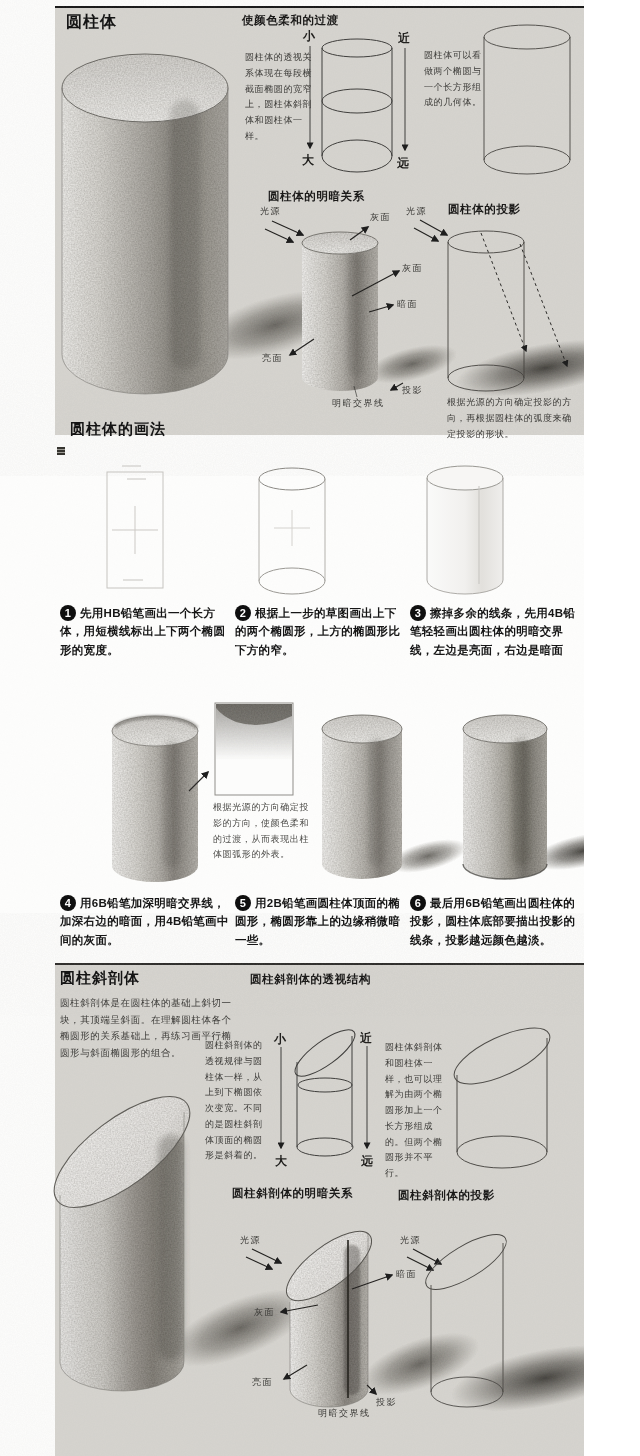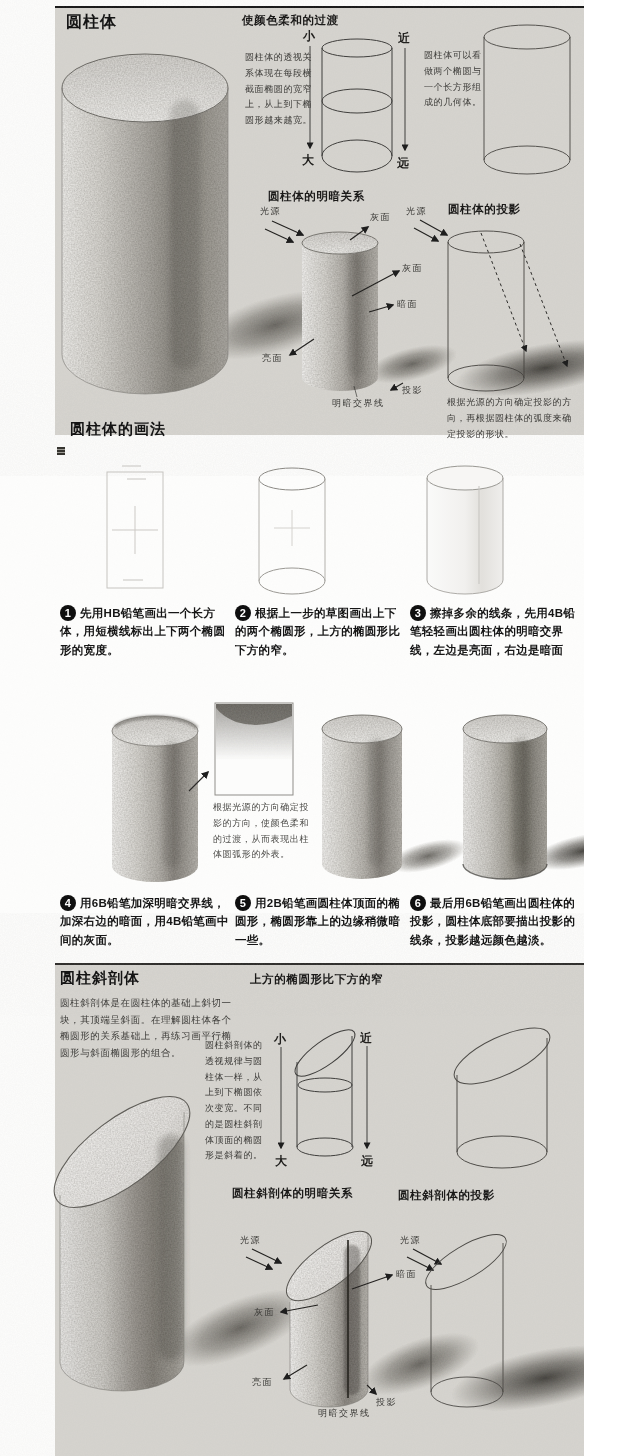--- a/index.html
+++ b/index.html
@@ -306,21 +306,21 @@
         <ellipse cx="466" cy="1262" rx="46" ry="16" transform="rotate(-31 466 1262)"></ellipse>
         <ellipse cx="467" cy="1392" rx="36" ry="15"></ellipse>
         <line x1="431" y1="1285" x2="431" y2="1392"></line>
         <line x1="503" y1="1243" x2="503" y2="1392"></line>
       </g>
     </g>
   </svg>
 
   <div class="abs z2 h1" style="left:66px;top:12px;">圆柱体</div>
   <div class="abs z2 h2" style="left:242px;top:13px;">使颜色柔和的过渡</div>
-  <div class="abs z2 note" style="left:245px;top:50px;width:68px;">圆柱体的透视关系体现在每段横截面椭圆的宽窄上，从上到下椭圆形越来越宽。</div>
+  <div class="abs z2 note" style="left:245px;top:50px;width:68px;">圆柱体的透视关系体现在每段横截面椭圆的宽窄上，圆柱体斜剖体和圆柱体一样。</div>
   <div class="abs z2 dir" style="left:303px;top:28px;">小</div>
   <div class="abs z2 dir" style="left:302px;top:152px;">大</div>
   <div class="abs z2 dir" style="left:398px;top:30px;">近</div>
   <div class="abs z2 dir" style="left:397px;top:155px;">远</div>
   <div class="abs z2 note" style="left:424px;top:48px;width:66px;">圆柱体可以看做两个椭圆与一个长方形组成的几何体。</div>
 
   <div class="abs z2 h2" style="left:268px;top:189px;">圆柱体的明暗关系</div>
   <div class="abs z2 lab" style="left:260px;top:205px;">光源</div>
   <div class="abs z2 lab" style="left:370px;top:211px;">灰面</div>
   <div class="abs z2 lab" style="left:402px;top:262px;">灰面</div>
@@ -346,27 +346,28 @@
   <div class="abs z2 note" style="left:213px;top:800px;width:100px;color:#4b4a47;">根据光源的方向确定投影的方向，使颜色柔和的过渡，从而表现出柱体圆弧形的外表。</div>
 
   <div class="abs z2 step" style="left:60px;top:894px;">
     <span class="badge">4</span><span>用6B铅笔加深明暗交界线，加深右边的暗面，用4B铅笔画中间的灰面。</span></div>
   <div class="abs z2 step" style="left:235px;top:894px;">
     <span class="badge">5</span><span>用2B铅笔画圆柱体顶面的椭圆形，椭圆形靠上的边缘稍微暗一些。</span></div>
   <div class="abs z2 step" style="left:410px;top:894px;">
     <span class="badge">6</span><span>最后用6B铅笔画出圆柱体的投影，圆柱体底部要描出投影的线条，投影越远颜色越淡。</span></div>
 
   <div class="abs z2 h1" style="left:60px;top:969px;font-size:15px;">圆柱斜剖体</div>
-  <div class="abs z2 h2" style="left:250px;top:972px;">上方的椭圆形比下方的窄</div>
+  <div class="abs z2 h2" style="left:250px;top:972px;">圆柱斜剖体的透视结构</div>
   <div class="abs z2 note" style="left:60px;top:995px;width:178px;font-size:9.5px;">圆柱斜剖体是在圆柱体的基础上斜切一块，其顶端呈斜面。在理解圆柱体各个椭圆形的关系基础上，再练习画平行椭圆形与斜面椭圆形的组合。</div>
   <div class="abs z2 note" style="left:205px;top:1038px;width:64px;">圆柱斜剖体的透视规律与圆柱体一样，从上到下椭圆依次变宽。不同的是圆柱斜剖体顶面的椭圆形是斜着的。</div>
   <div class="abs z2 dir" style="left:274px;top:1031px;">小</div>
   <div class="abs z2 dir" style="left:275px;top:1153px;">大</div>
   <div class="abs z2 dir" style="left:360px;top:1030px;">近</div>
   <div class="abs z2 dir" style="left:361px;top:1153px;">远</div>
+  <div class="abs z2 note" style="left:385px;top:1040px;width:64px;">圆柱体斜剖体和圆柱体一样，也可以理解为由两个椭圆形加上一个长方形组成的。但两个椭圆形并不平行。</div>
 
   <div class="abs z2 h2" style="left:232px;top:1186px;font-family:Liberation Serif, serif;">圆柱斜剖体的明暗关系</div>
   <div class="abs z2 lab" style="left:240px;top:1234px;">光源</div>
   <div class="abs z2 lab" style="left:396px;top:1268px;">暗面</div>
   <div class="abs z2 lab" style="left:254px;top:1306px;">灰面</div>
   <div class="abs z2 lab" style="left:252px;top:1376px;">亮面</div>
   <div class="abs z2 lab" style="left:376px;top:1396px;">投影</div>
   <div class="abs z2 lab" style="left:318px;top:1407px;">明暗交界线</div>
 
   <div class="abs z2 h2" style="left:398px;top:1188px;">圆柱斜剖体的投影</div>

